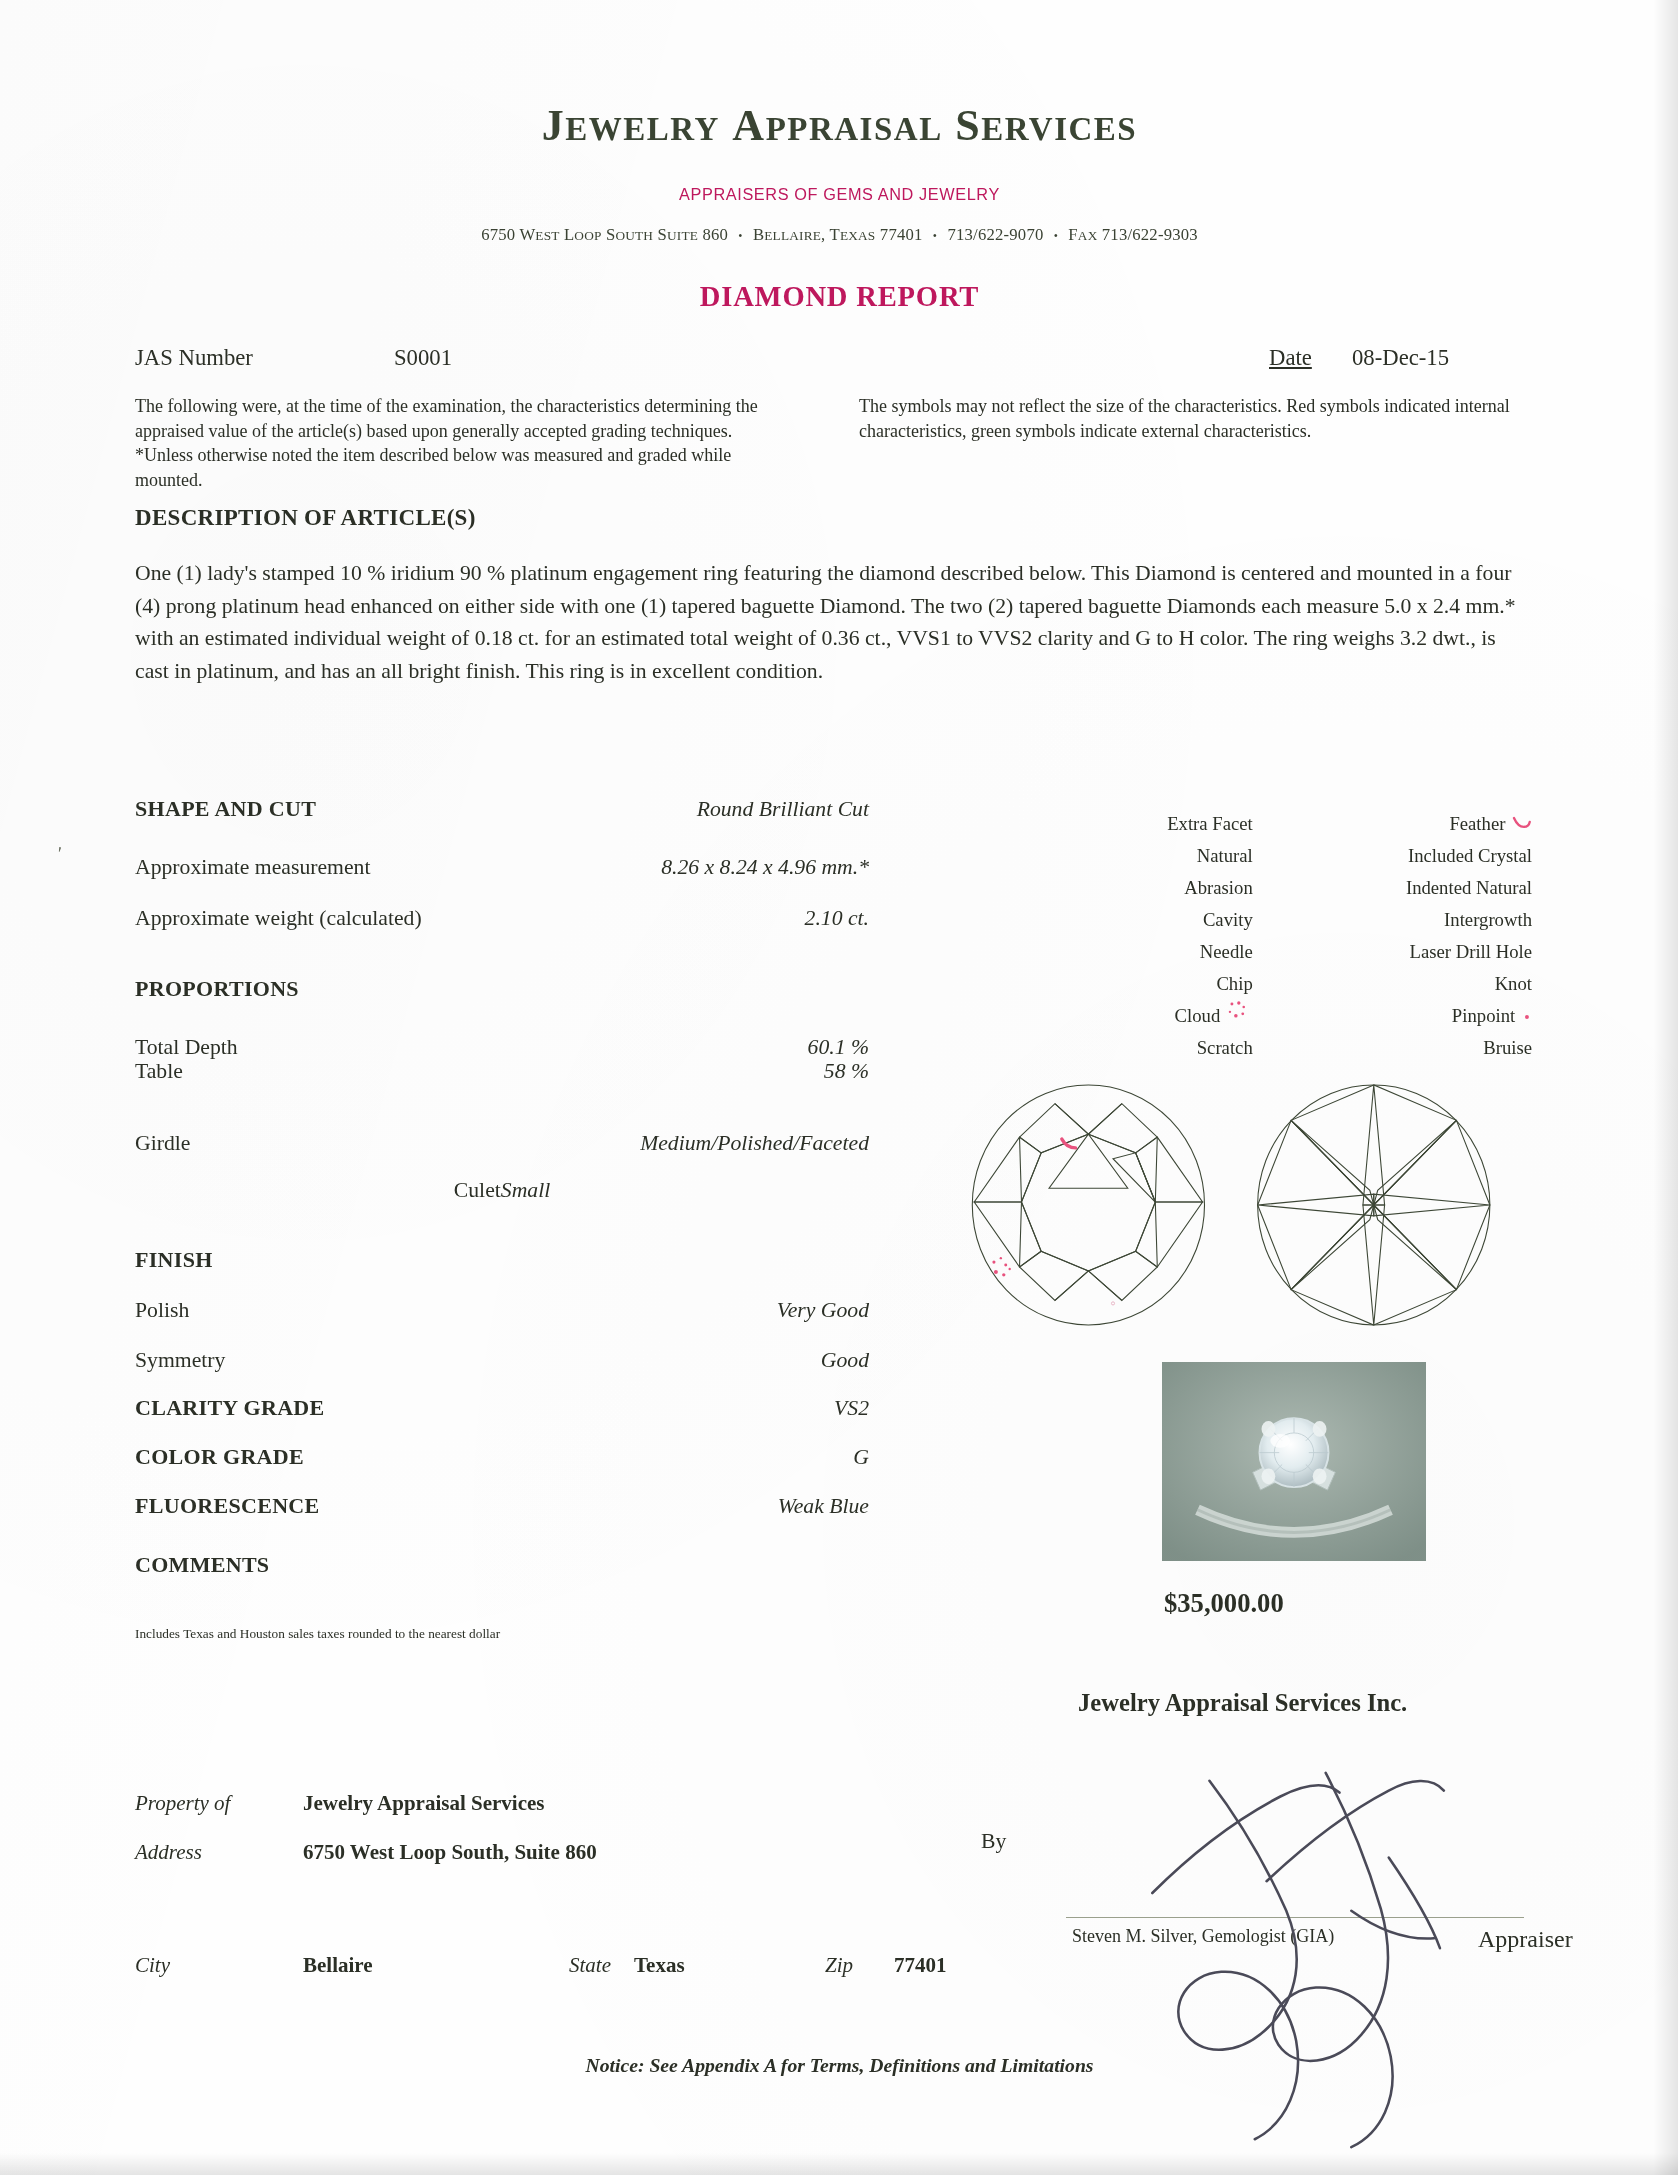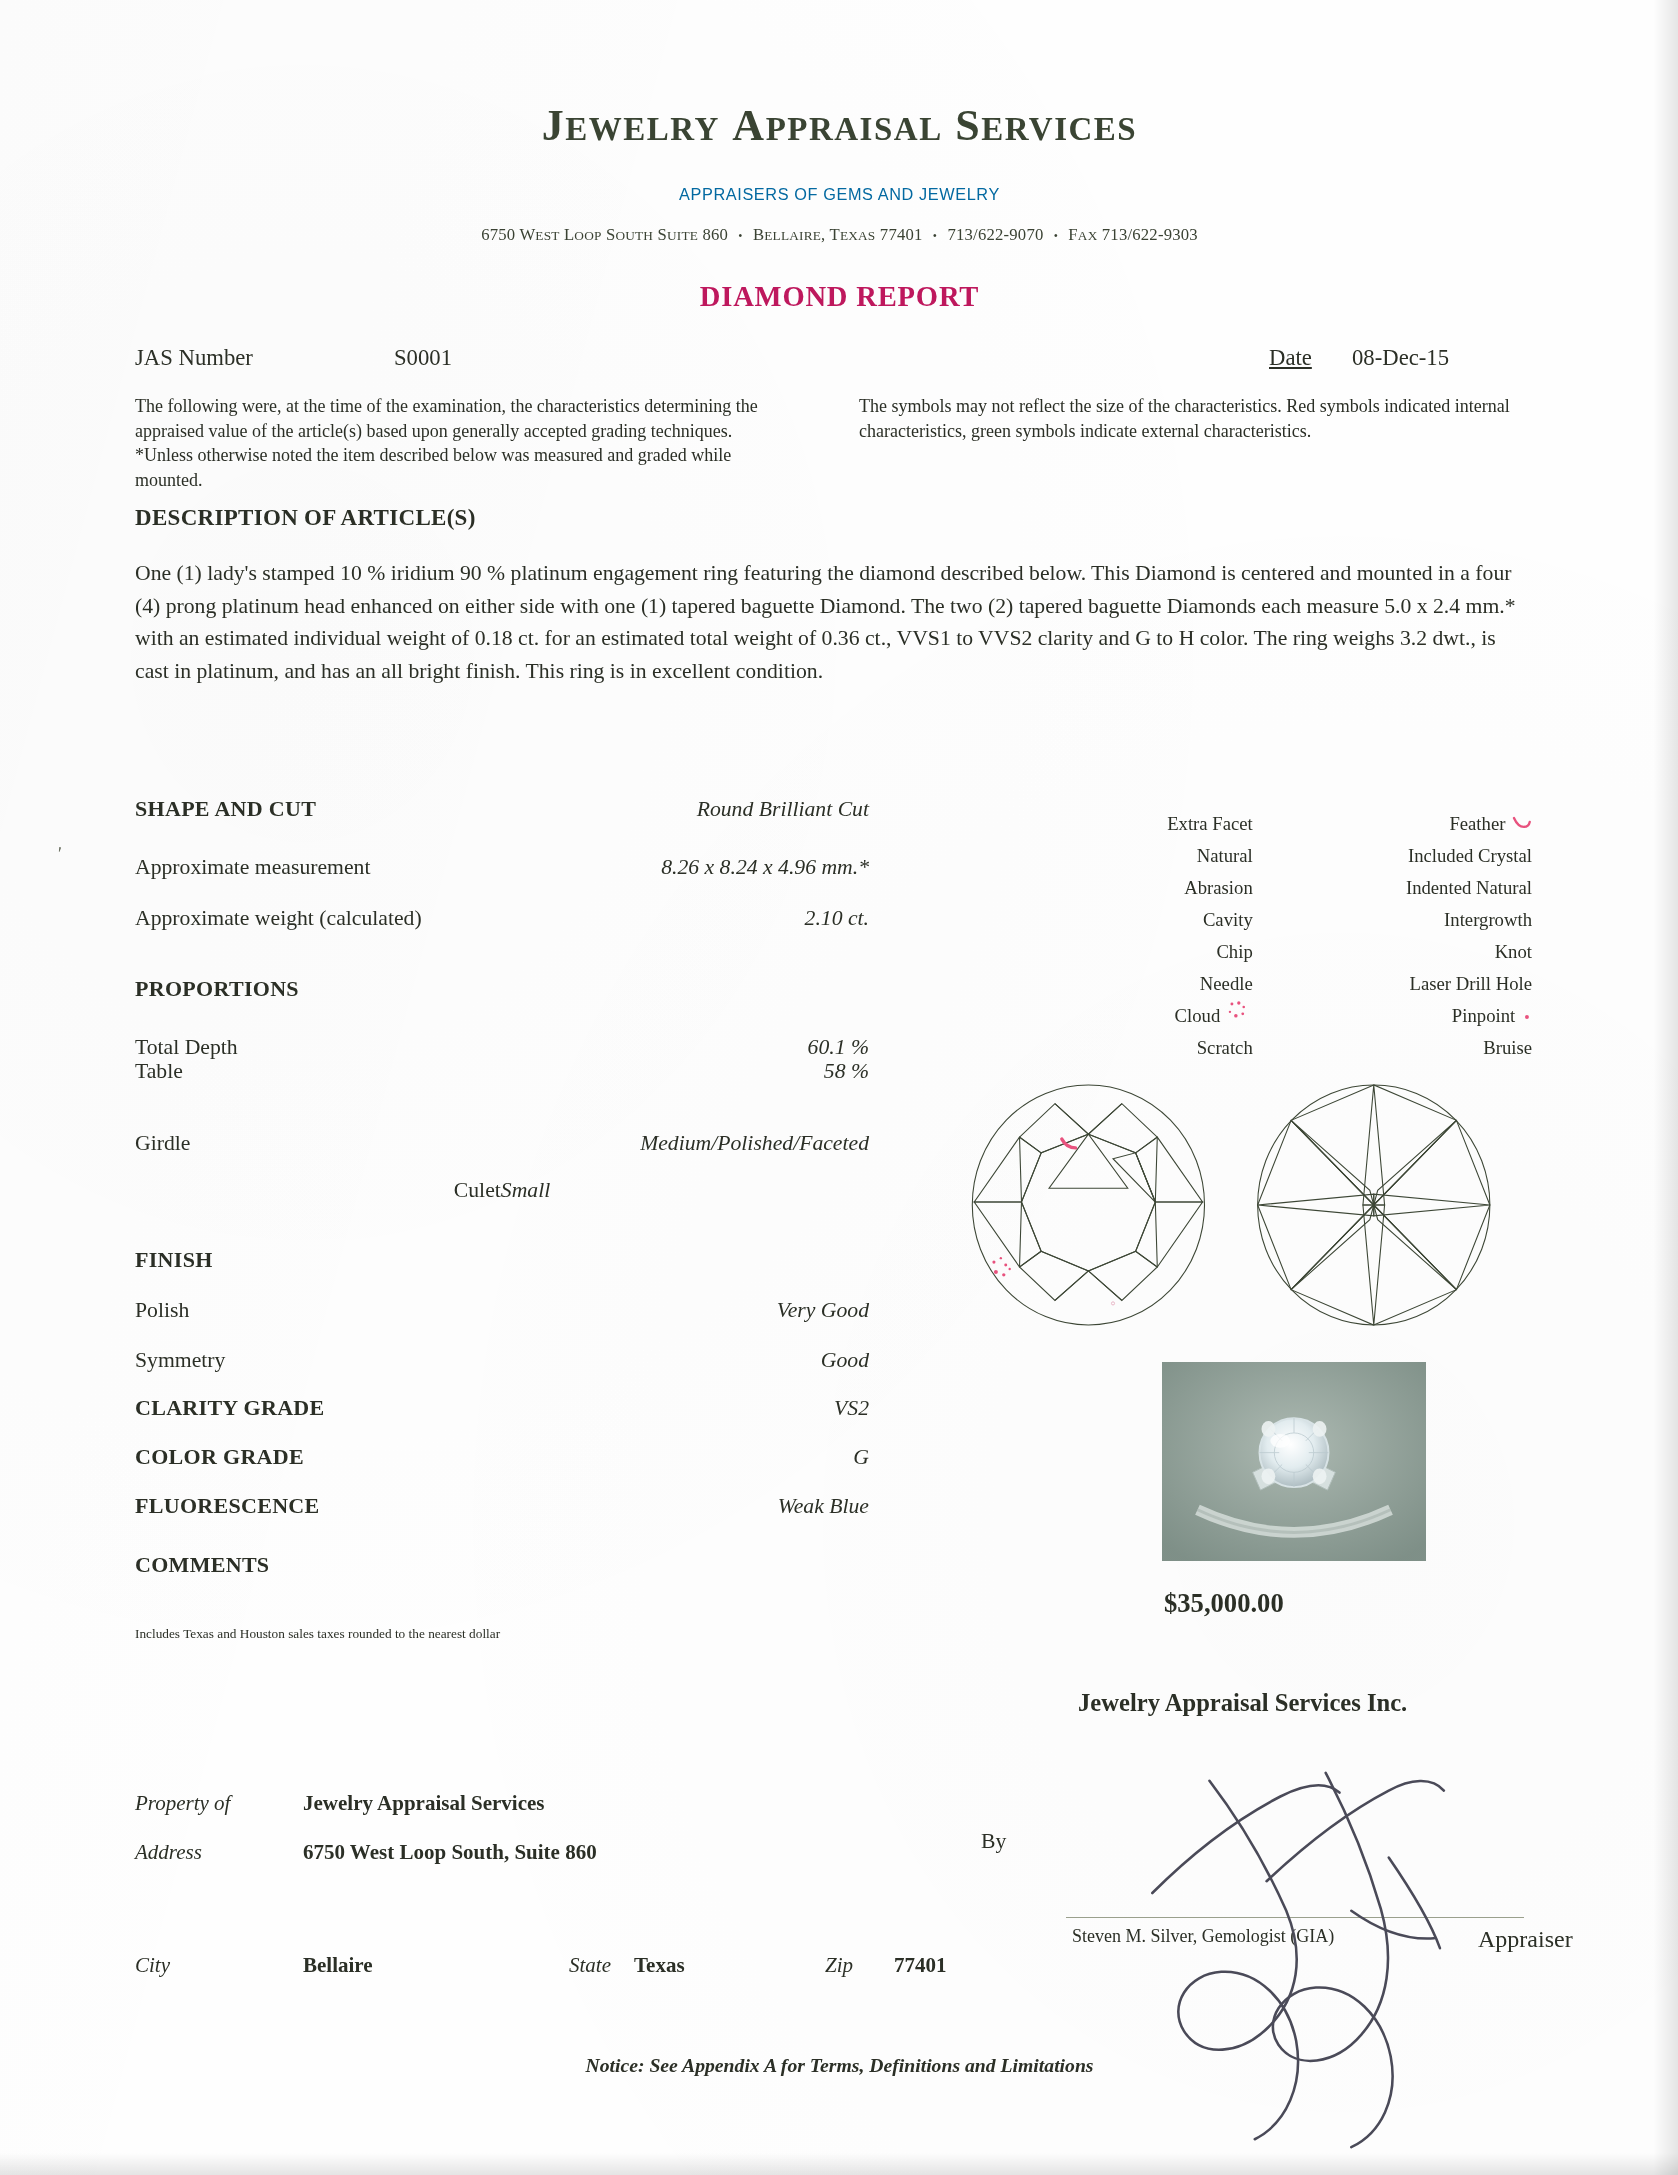--- a/index.html
+++ b/index.html
@@ -58,21 +58,21 @@
     color: #3a4433;
   }
   .company-name .sc { font-size: 33px; }
   .tagline {
     position: absolute;
     top: 185px; left: 0; width: 100%;
     text-align: center;
     font-family: "Liberation Sans", sans-serif;
     font-size: 16.3px;
     letter-spacing: 0.6px;
-    color: #0369a1;
+    color: #be185d;
   }
   .addressline {
     position: absolute;
     top: 225px; left: 0; width: 100%;
     text-align: center;
     font-size: 16.7px;
     letter-spacing: 0.2px;
     color: #3a4233;
   }
   .addressline .sm { font-size: 13.3px; }
@@ -289,26 +289,26 @@
       </div>
       <div class="key-row">
         <div class="key-col-l"><span>Abrasion</span></div>
         <div class="key-col-r"><span>Indented Natural</span></div>
       </div>
       <div class="key-row">
         <div class="key-col-l"><span>Cavity</span></div>
         <div class="key-col-r"><span>Intergrowth</span></div>
       </div>
       <div class="key-row">
+        <div class="key-col-l"><span>Needle</span></div>
+        <div class="key-col-r"><span>Laser Drill Hole</span></div>
+      </div>
+      <div class="key-row">
         <div class="key-col-l"><span>Chip</span></div>
         <div class="key-col-r"><span>Knot</span></div>
-      </div>
-      <div class="key-row">
-        <div class="key-col-l"><span>Needle</span></div>
-        <div class="key-col-r"><span>Laser Drill Hole</span></div>
       </div>
       <div class="key-row">
         <div class="key-col-l"><span>Cloud</span><span class="sym"><svg width="25.6" height="21.7" viewBox="0 0 26 22">
               <g fill="#e8527e">
                 <circle cx="5" cy="4" r="1.5"></circle>
                 <circle cx="12" cy="3" r="1.7"></circle>
                 <circle cx="17" cy="7" r="1.3"></circle>
                 <circle cx="3" cy="12" r="1.2"></circle>
                 <circle cx="9" cy="16" r="1.8"></circle>
                 <circle cx="16" cy="14" r="1.4"></circle>

